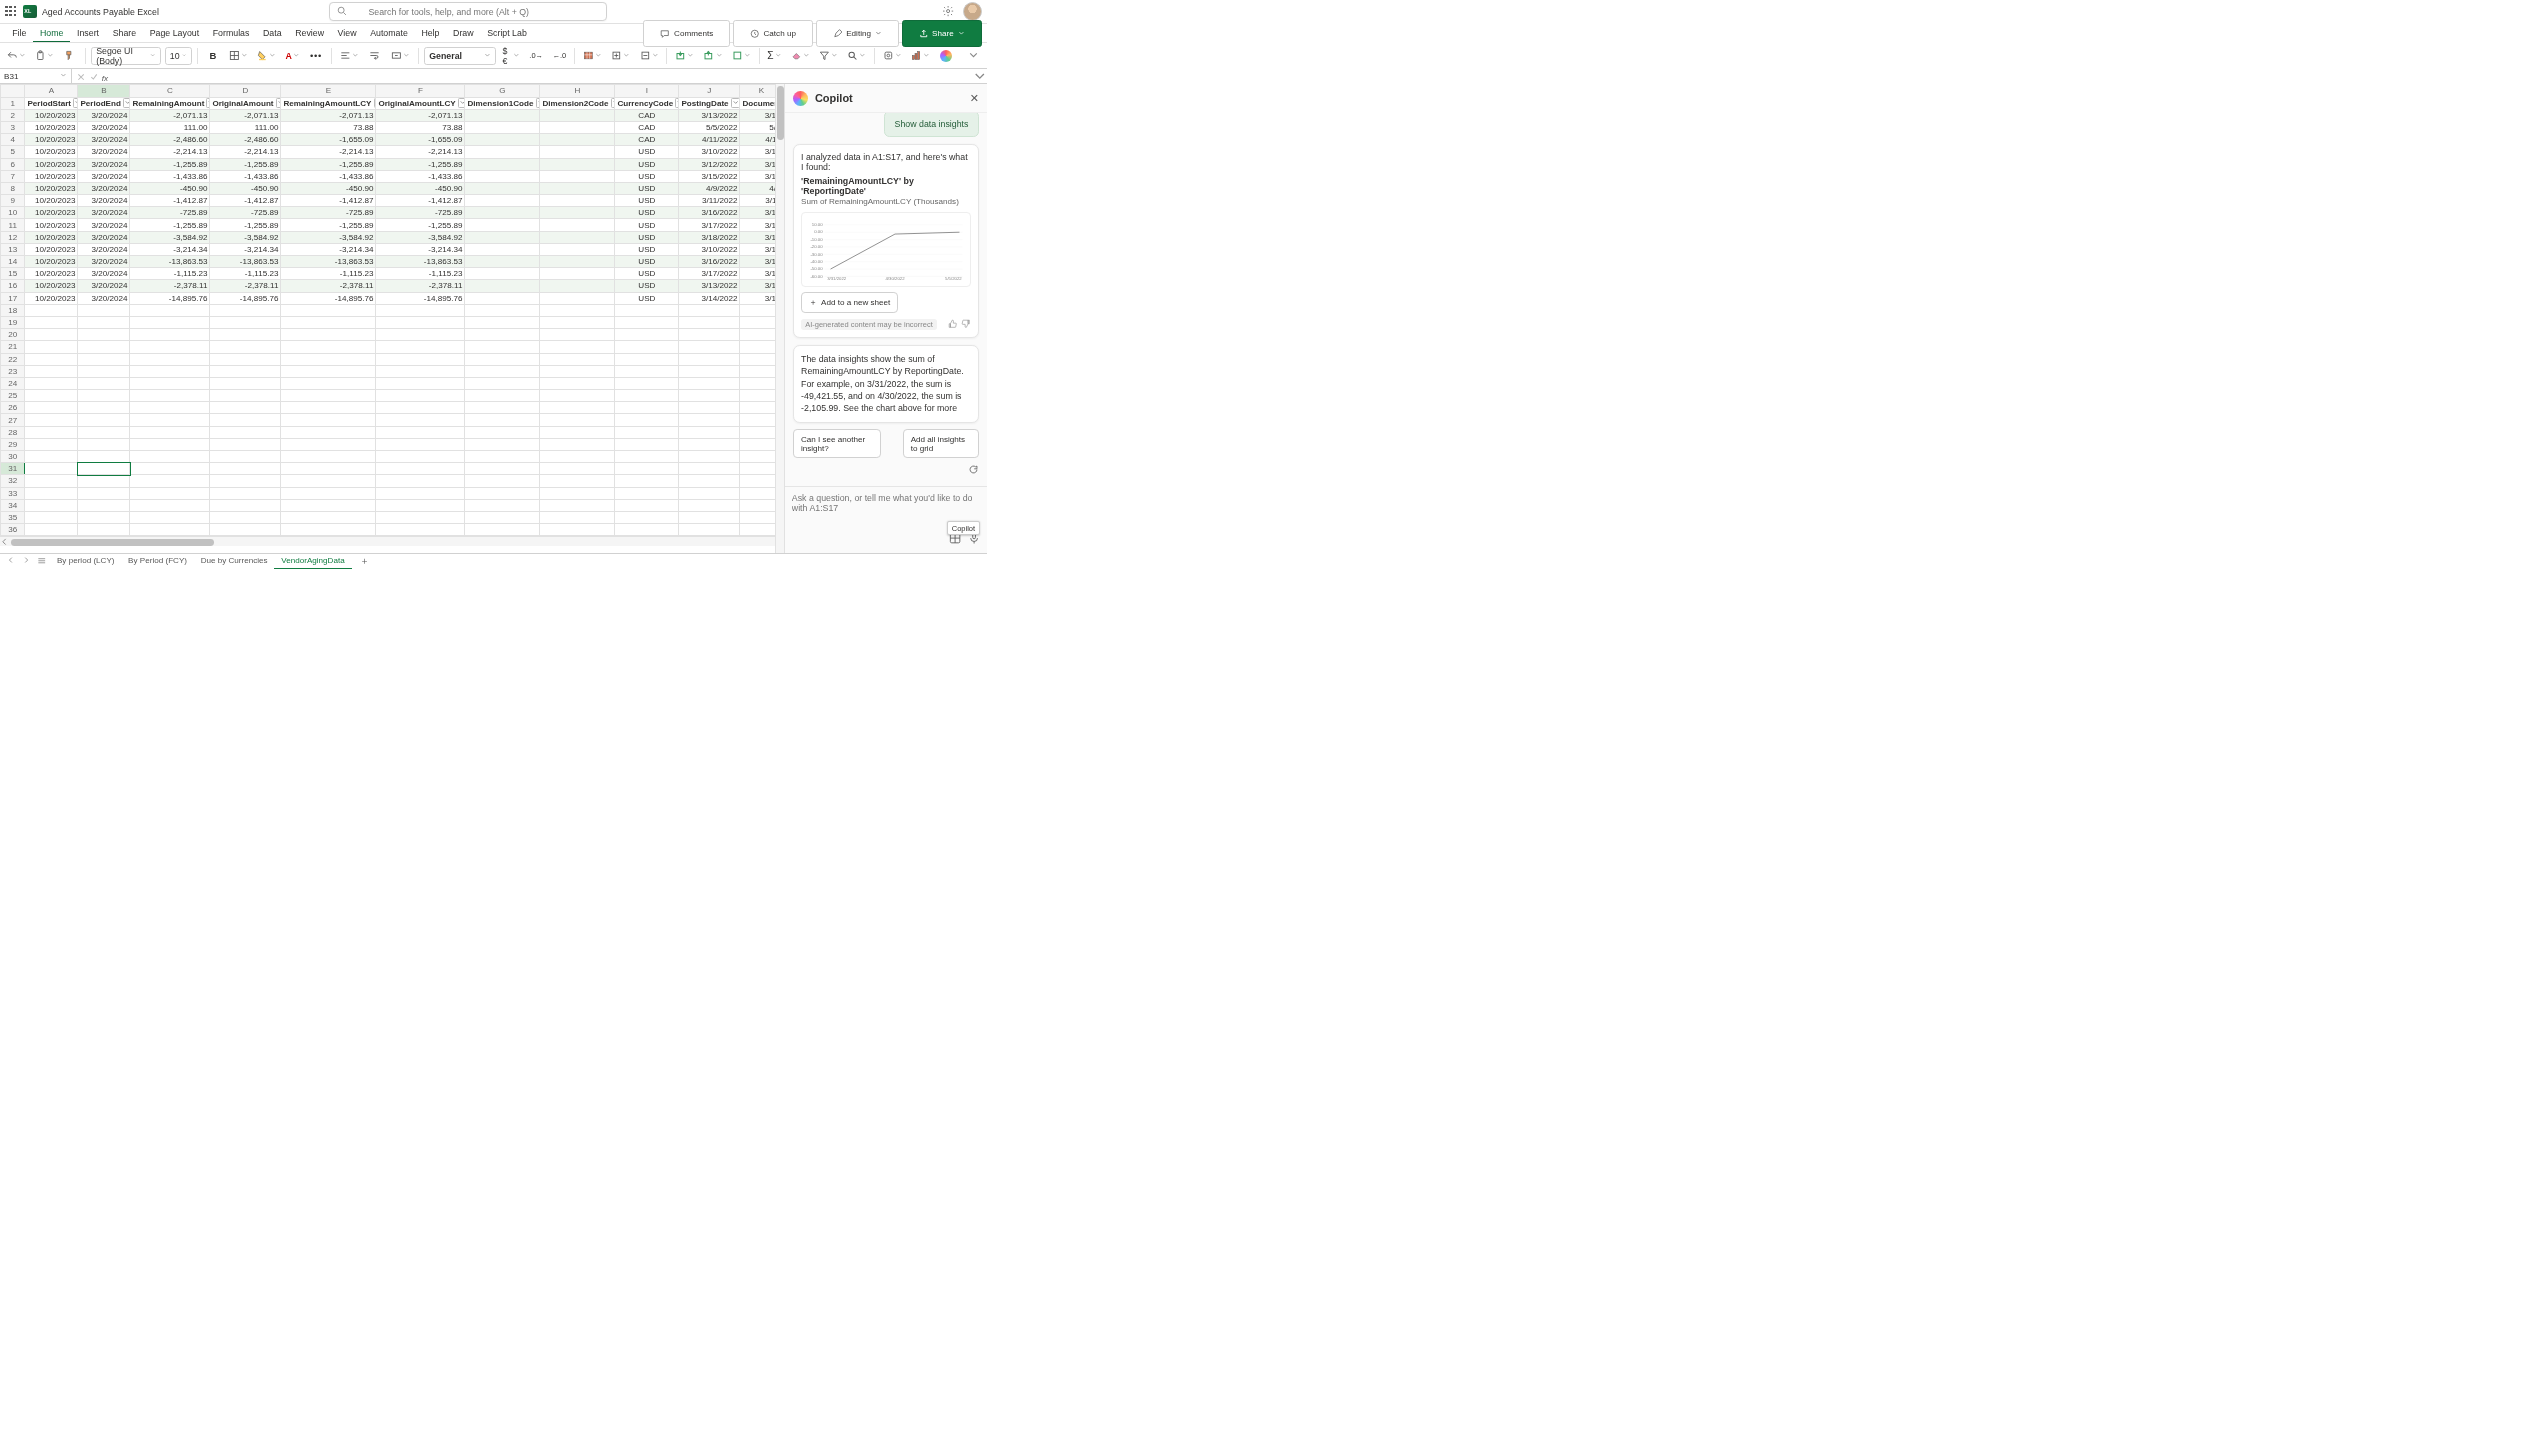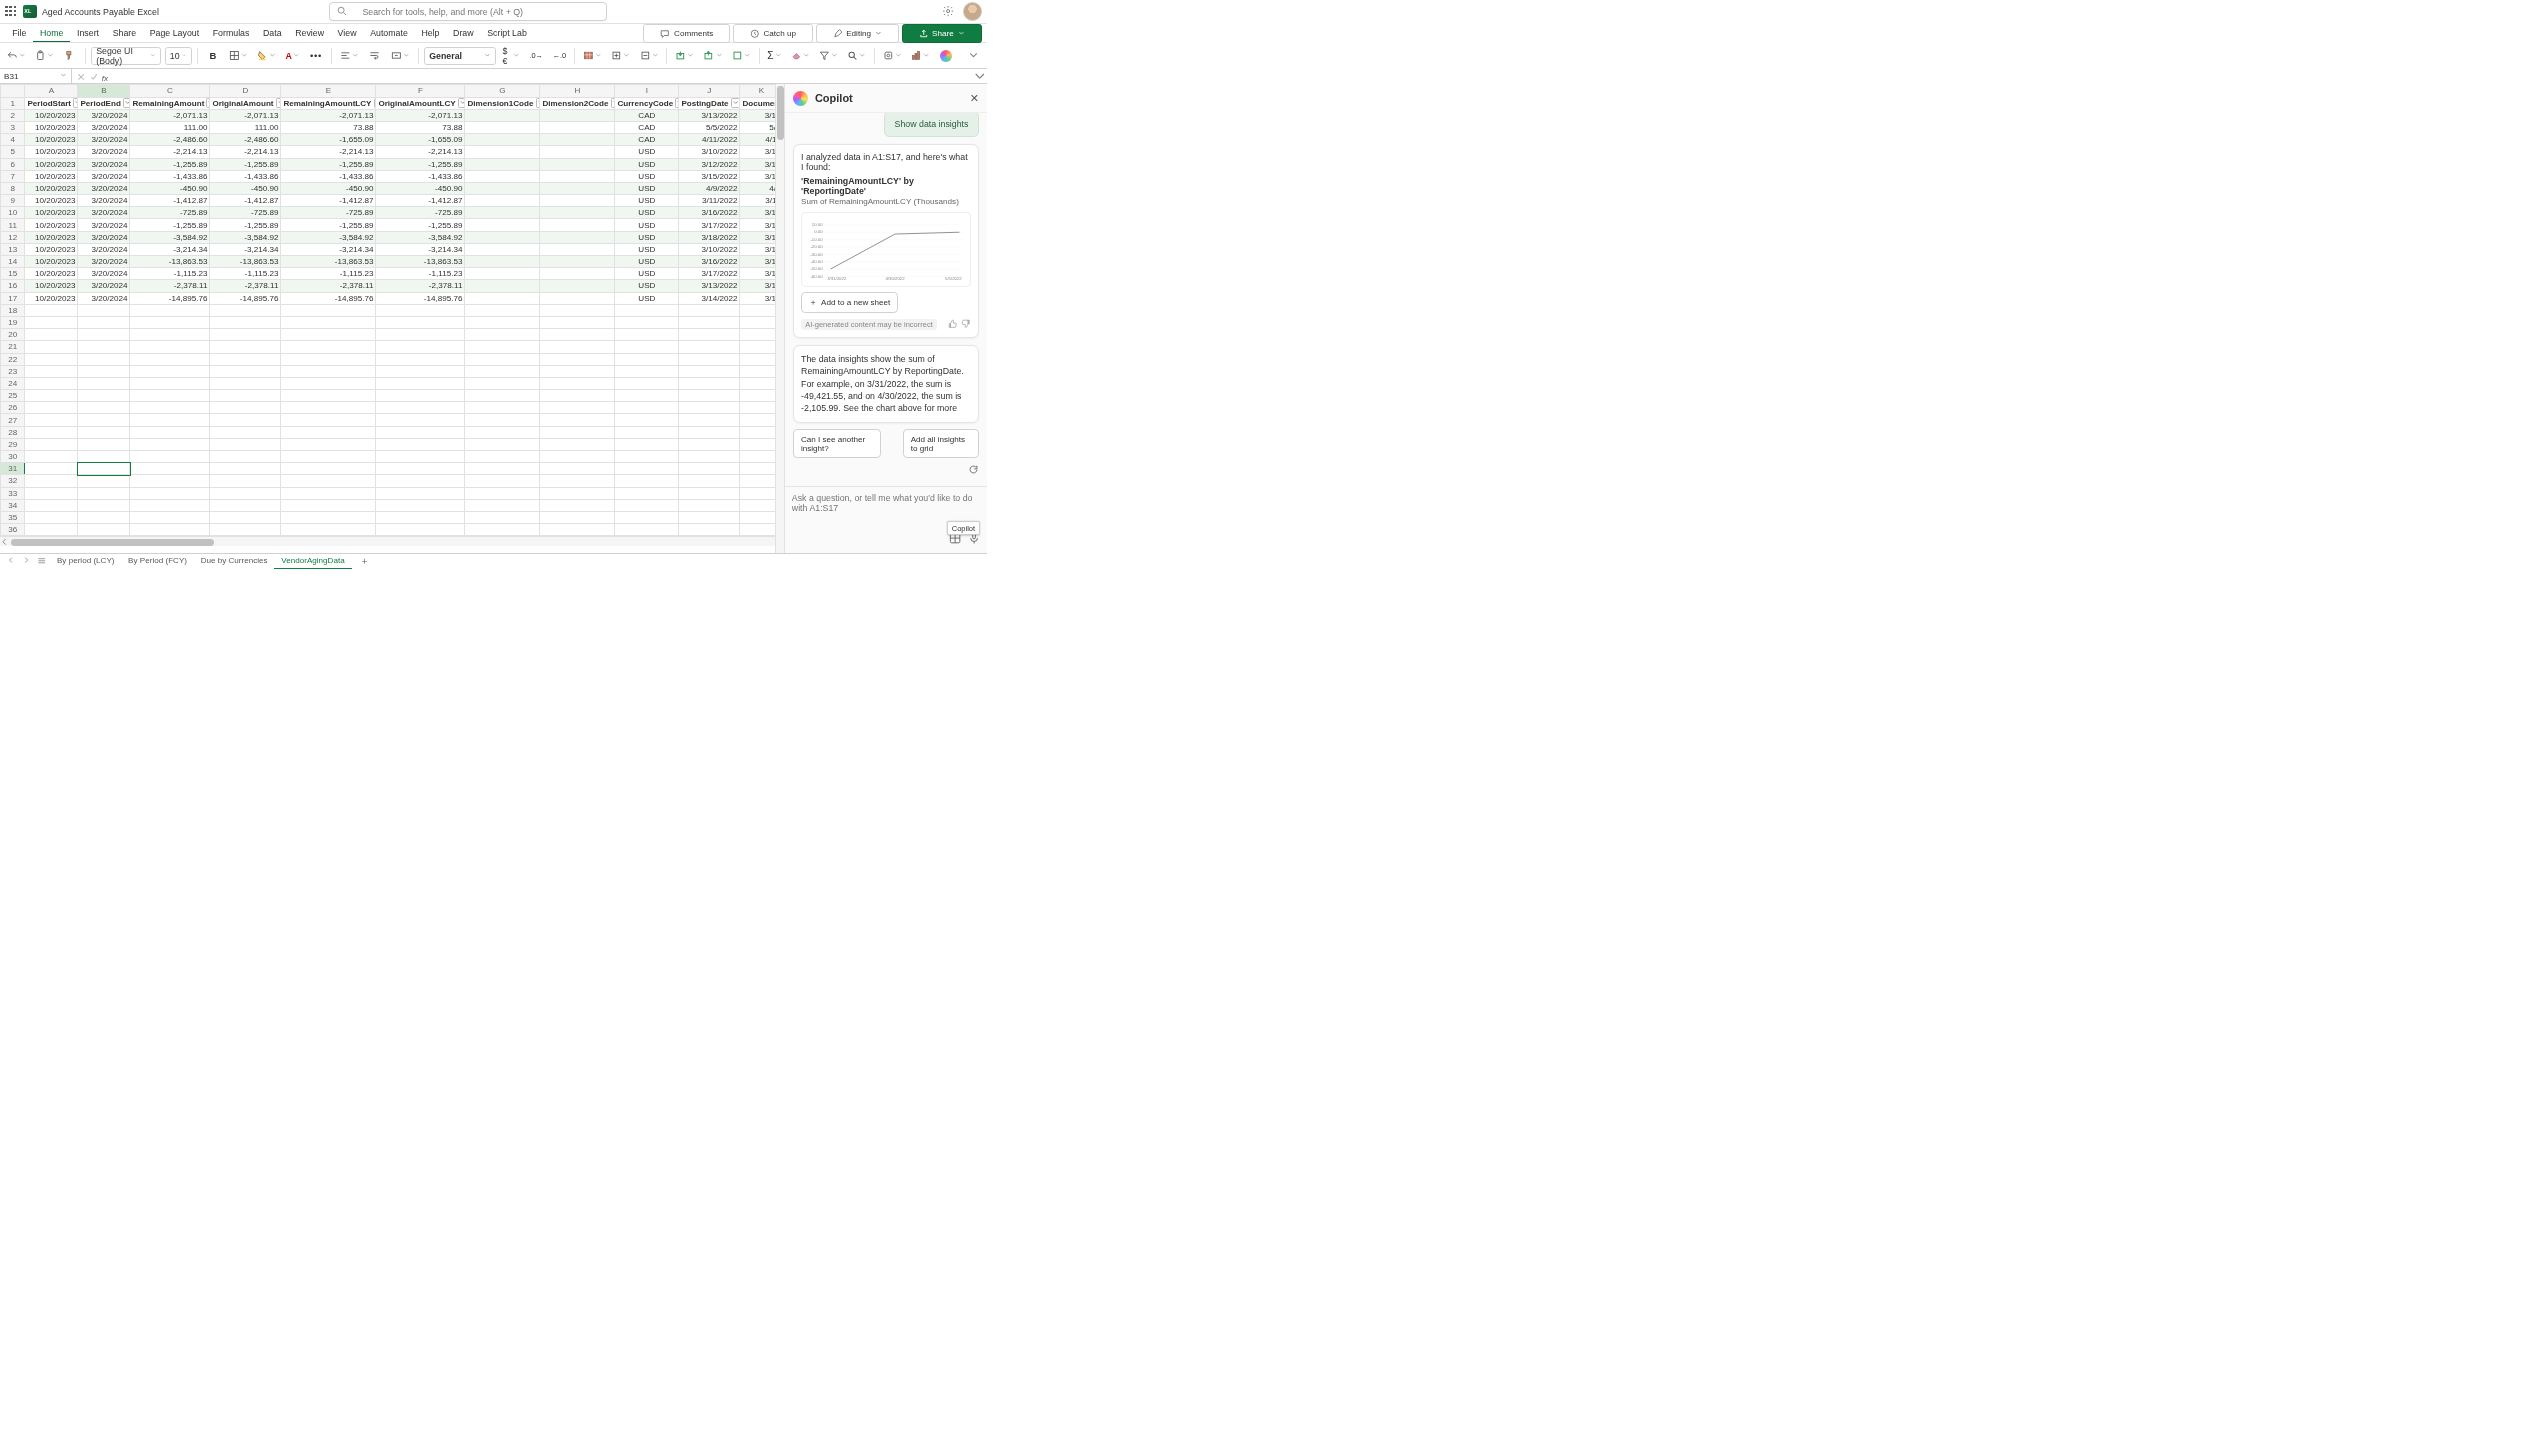--- a/index.html
+++ b/index.html
@@ -25,21 +25,21 @@
 .xl-icon { width: 13.6px; height: 13.6px; background: linear-gradient(135deg,#107c41,#185c37); border-radius: 2px; position: relative; }
 .xl-icon::after { content:"XL"; color:#fff; font-size:5.4px; font-weight:bold; position:absolute; left:1.4px; top:2.7px; }
 .doc-title { font-size: 8.8px; color: #323130; }
 .search-wrap { flex: 0 0 278px; margin: 0 auto; }
 .search {
   height: 19px; width: 100%;
   background: #fff;
   border: 0.7px solid #d1d1d1;
   border-radius: 4.1px;
   display: flex; align-items: center;
-  padding: 0 6.8px; gap: 16px;
+  padding: 0 6.8px; gap: 22px;
   box-shadow: 0 0.7px 1.4px rgba(0,0,0,0.04);
 }
 .search svg { width: 9.5px; height: 9.5px; }
 .search input { border:none; outline:none; font-size: 8.8px; flex:1; color:#666; background:transparent; }
 .title-right { margin-left:auto; display:flex; align-items:center; gap:8.1px; }
 .gear-icon svg { width:12.2px; height:12.2px; stroke:#595959; }
 .avatar { width:19px; height:19px; border-radius:50%; background:#c7a98a; border:0.7px solid #ccc; background-image: radial-gradient(circle at 50% 35%, #e8c9a8 30%, #c7a98a 31%); }
 
 .menubar {
   height: 19px;
@@ -53,21 +53,21 @@
   font-size: 8.8px;
   cursor: pointer;
   color: #323130;
 }
 .menubar .item.active {
   color: #0f6b3a;
   border-bottom: 1.4px solid #0f6b3a;
 }
 .menubar .spacer { flex:1; }
 .pill {
-  height: 19px;
+  height: 27px;
   border: 0.7px solid #d1d1d1;
   border-radius: 2.7px;
   background: #fff;
   display:flex; align-items:center;
   padding: 0 16px; gap: 4.1px;
   font-size: 8.1px;
   cursor: pointer;
 }
 .pill.green { background:#107c41; color:#fff; border-color:#0f6b3a; }
 .pill svg { width:9.5px; height:9.5px; }

